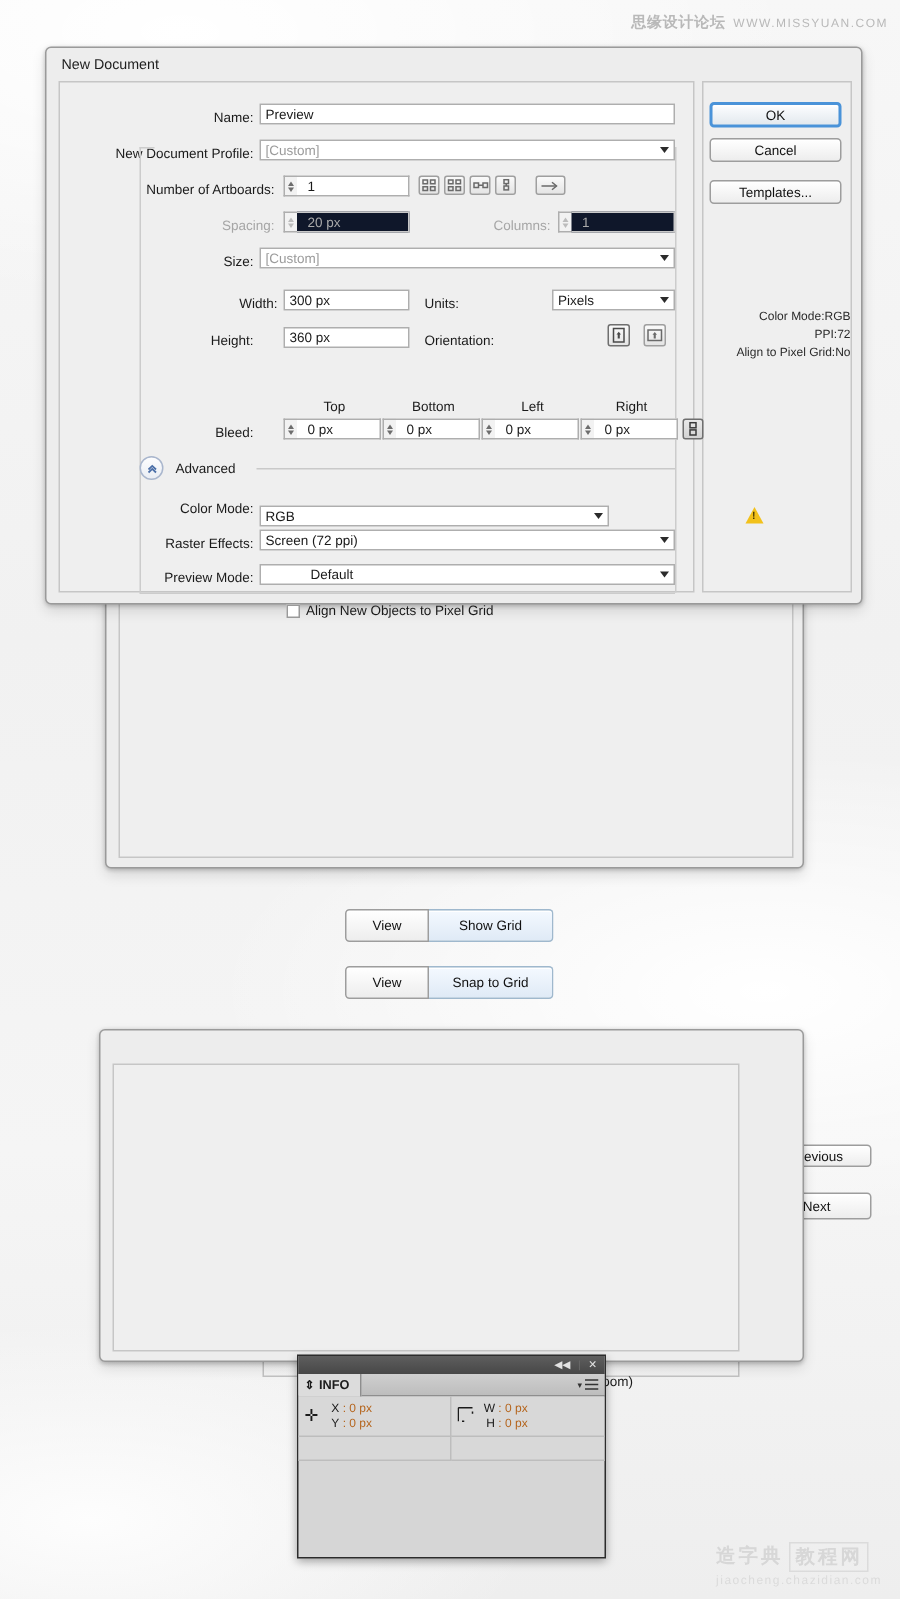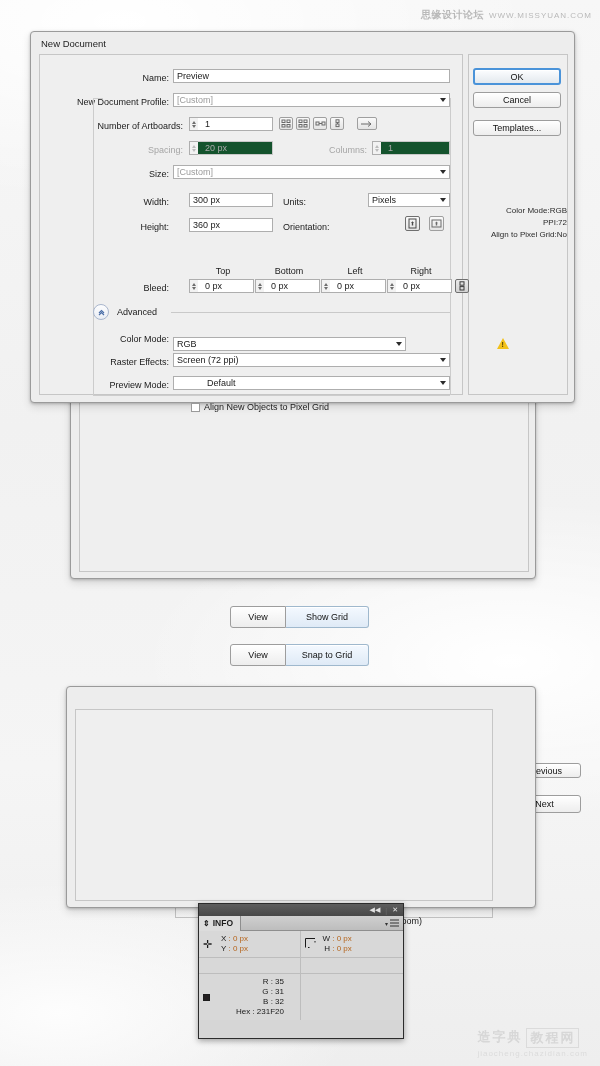--- a/index.html
+++ b/index.html
@@ -35,21 +35,21 @@
     box-shadow:0 1px 3px rgba(0,0,0,.22), 0 4px 9px rgba(0,0,0,.12);}
   .dlg-title{font-size:9.5px;color:#1d1d1d;padding:6px 0 0 10px;}
   .dlg-body{position:absolute;background:#efefef;border:1px solid #c6c6c6;}
   .lbl{text-align:right;color:#1a1a1a;font-size:9px;white-space:nowrap;}
   .lbl.dim{color:#a6a6a6;}
   .ctr{text-align:center;}
 
   
   .field{background:#fff;border:1px solid #aeaeae;height:14px;line-height:12px;
     font-size:9px;padding:0 3px;color:#1a1a1a;display:flex;align-items:center;}
-  .field.dim{color:#a9a9a9;background:#14532d;border-color:#c9c9c9;}
+  .field.dim{color:#a9a9a9;background:#0f172a;border-color:#c9c9c9;}
 
   
   .combo{background:#fff;border:1px solid #aeaeae;height:14px;font-size:9px;
     display:flex;align-items:center;padding:0 3px;color:#1a1a1a;position:relative;}
   .combo .arw{position:absolute;right:3px;top:50%;transform:translateY(-50%);
     width:0;height:0;border-left:3.5px solid transparent;border-right:3.5px solid transparent;
     border-top:4px solid #2b2b2b;}
 
   
   .spin{width:9px;height:14px;border:1px solid #aeaeae;border-right:none;background:#f2f2f2;
@@ -275,21 +275,21 @@
       <span style="padding-left:4px">1</span>
     </div>
   </div>
 
   <div class="lbl" style="position:absolute;left:100px;top:137px;width:38px;">Size:</div>
   <div class="combo" style="position:absolute;left:142px;top:133px;width:277px;">
     <span style="color:#9b9b9b">[Custom]</span>
     <span class="arw"></span>
   </div>
 
-  <div class="lbl" style="position:absolute;left:90px;top:165px;width:48px;">Width:</div>
+  <div class="lbl" style="position:absolute;left:106px;top:165px;width:48px;">Width:</div>
   <div class="field" style="position:absolute;left:158px;top:161px;width:84px;">
     <span>300 px</span>
   </div>
   <div class="lbl" style="position:absolute;left:252px;top:165px;width:44px;text-align:left;">Units:</div>
   <div class="combo" style="position:absolute;left:337px;top:161px;width:82px;">
     <span>Pixels</span>
     <span class="arw"></span>
   </div>
 
   <div class="lbl" style="position:absolute;left:90px;top:190px;width:48px;text-align:right;">Height:</div>
@@ -494,29 +494,20 @@
             <span class="v">: 0 px</span>
           </div>
           <div class="info-kv">
             <span class="k">H</span>
             <span class="v">: 0 px</span>
           </div>
         </div>
       </div>
       <div class="info-cell" style="min-height:16px;"></div>
       <div class="info-cell" style="min-height:16px;"></div>
-      <div class="info-cell" style="border-bottom:none;align-items:center;">
-        <span class="swatch-k"></span>
-        <div style="text-align:right;flex:1;padding-right:12px;">
-          <div class="info-kv">R : 35</div>
-          <div class="info-kv">G : 31</div>
-          <div class="info-kv">B : 32</div>
-          <div class="info-kv">Hex : 231F20</div>
-        </div>
-      </div>
     </div>
   </div>
 </div>
 
 <div class="wm-bottom">
   <div class="row1">
     <span>造字典</span>
     <span class="bx">教程网</span>
   </div>
   <div class="row2">jiaocheng.chazidian.com</div>

